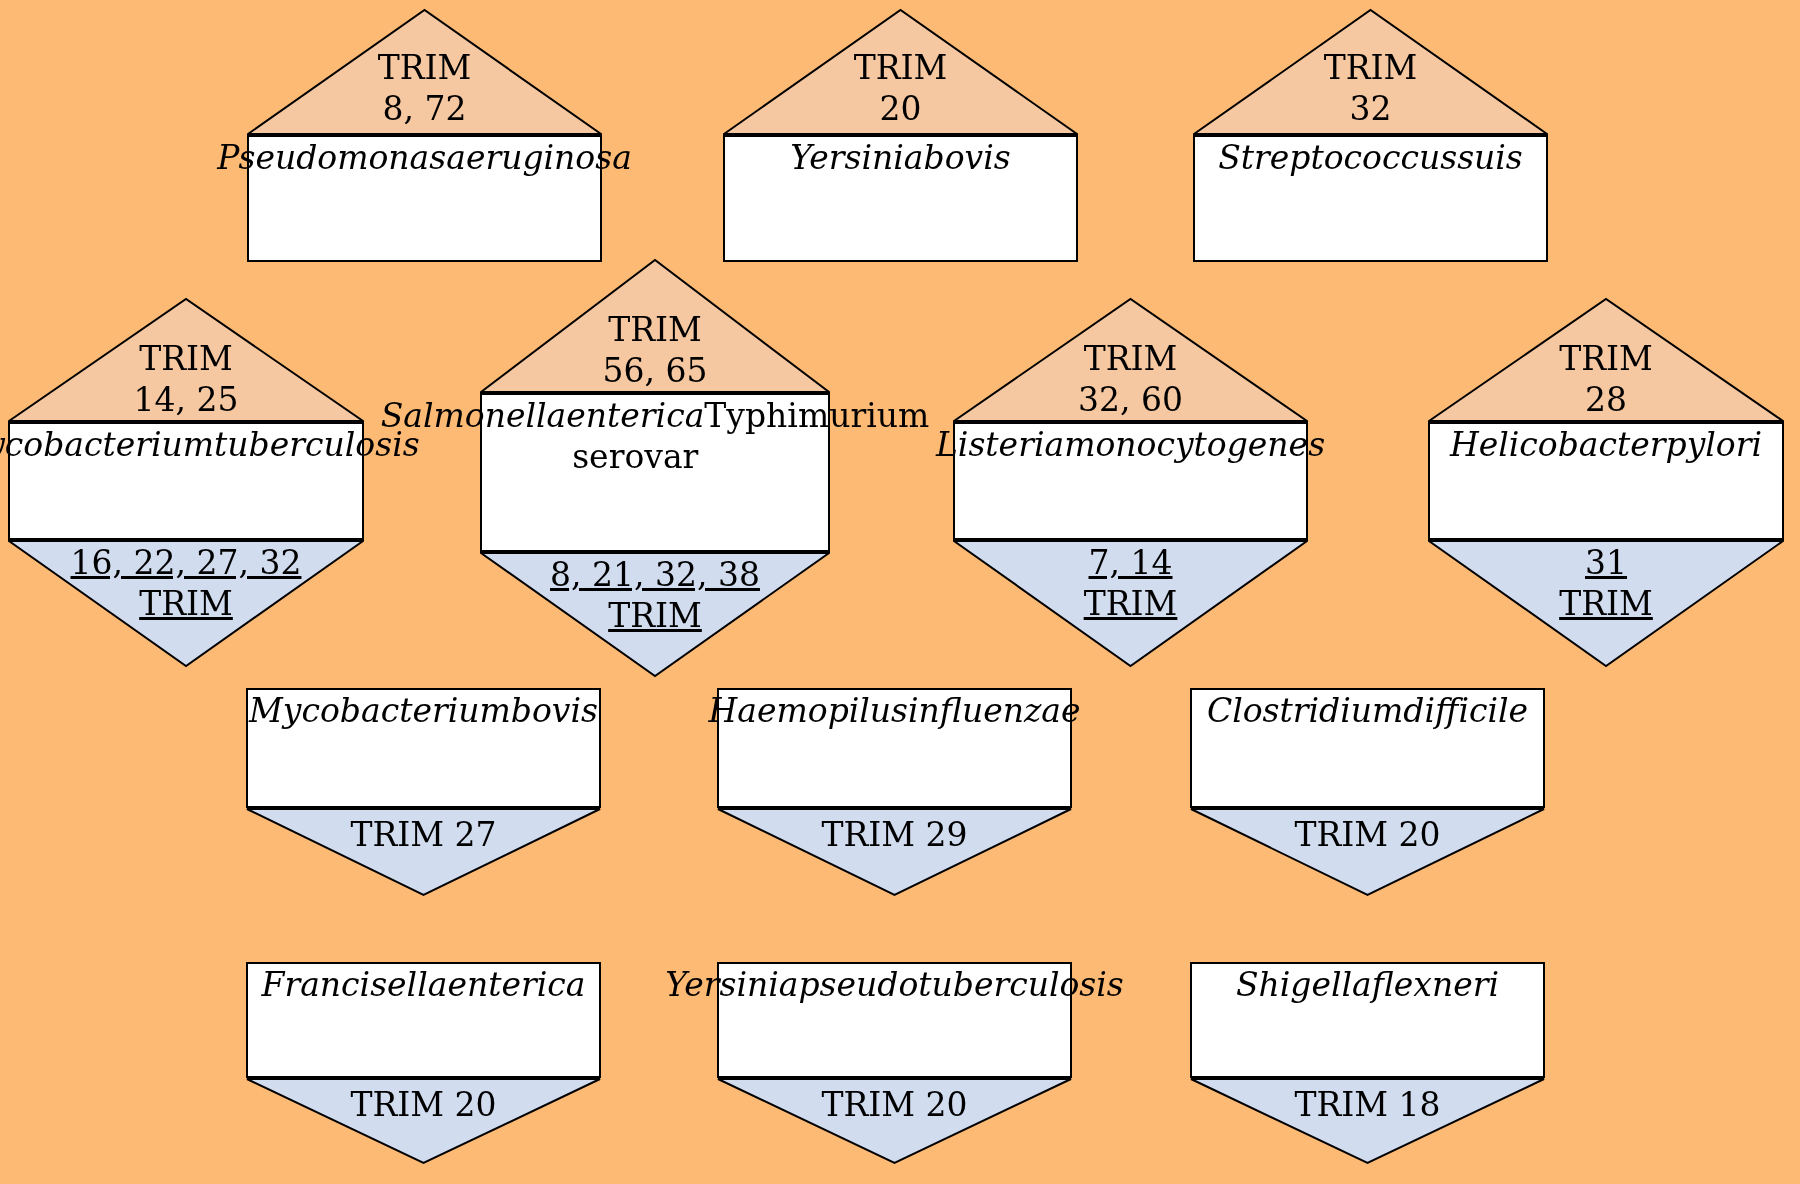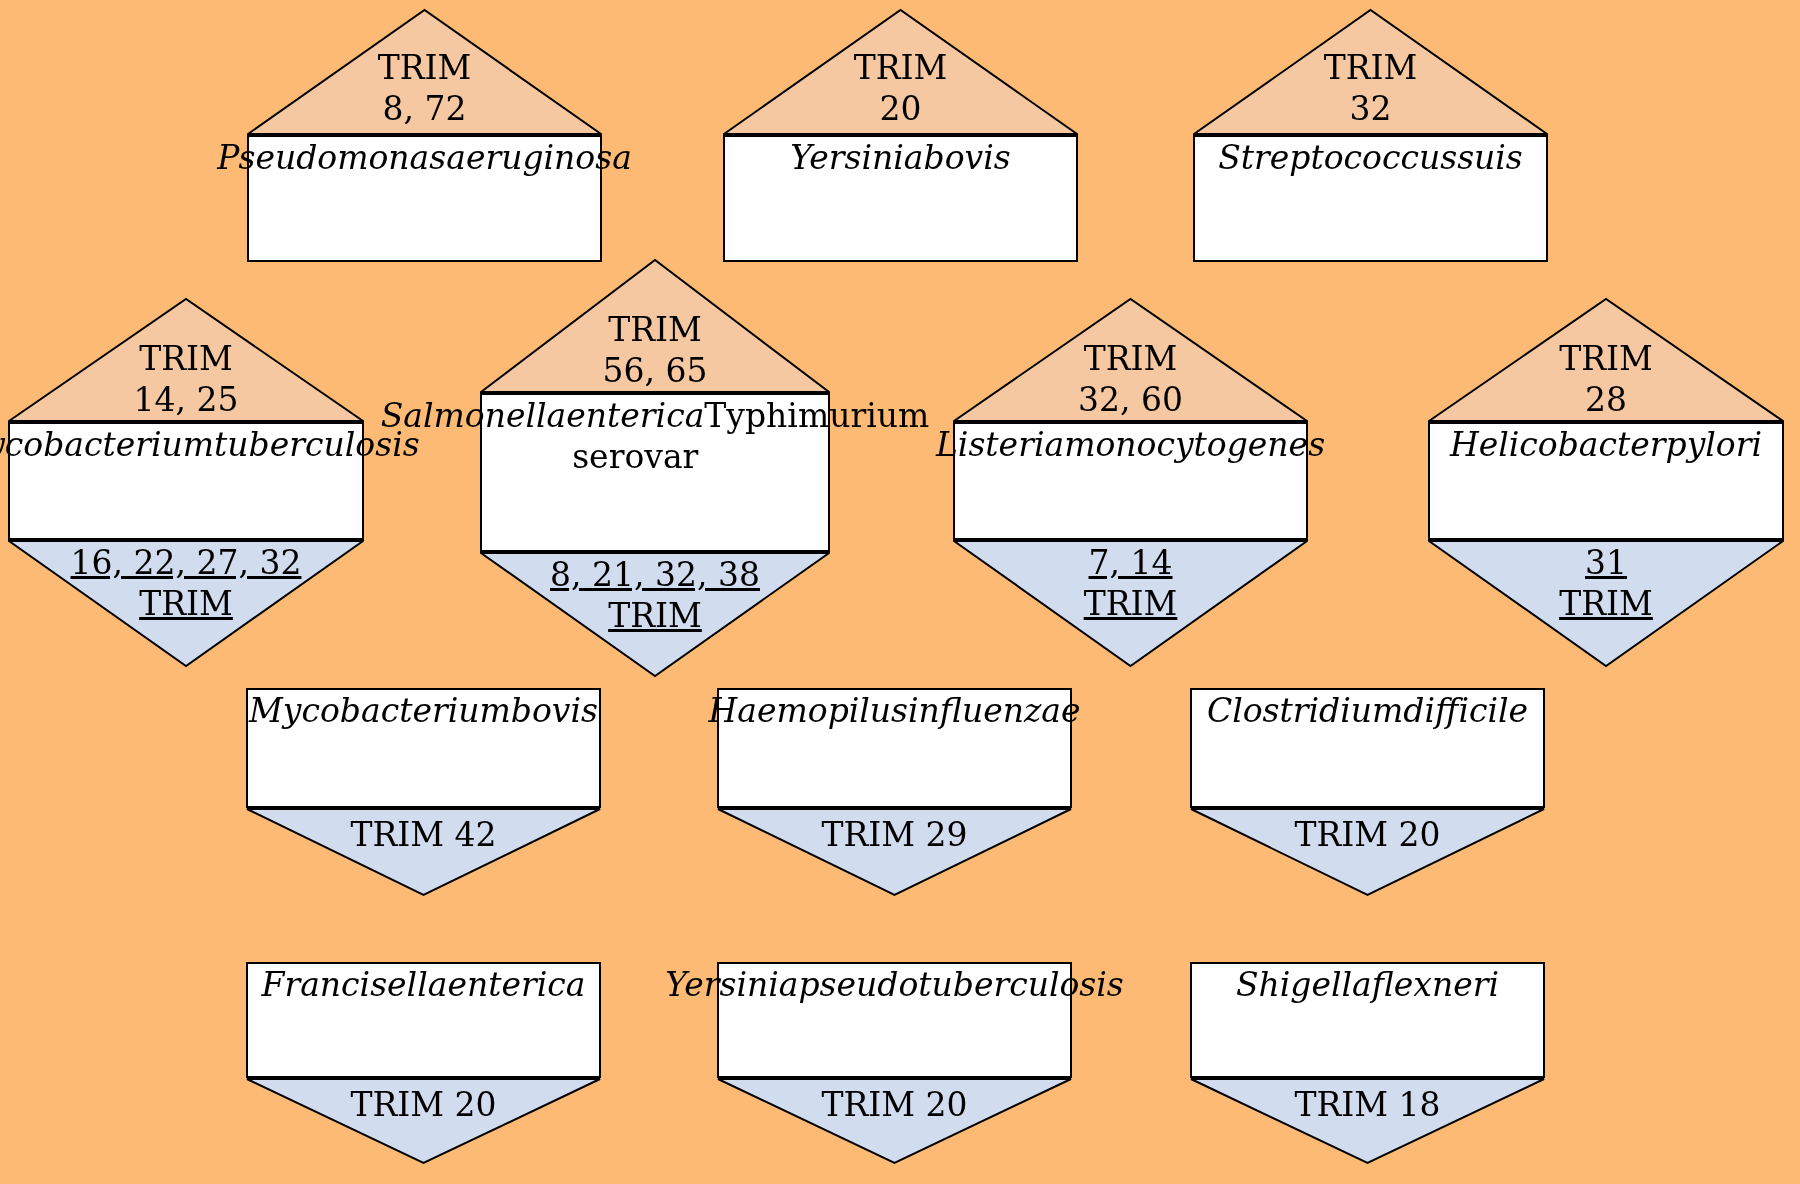--- a/index.html
+++ b/index.html
@@ -204,21 +204,21 @@
   <div class="shape" style="left:246px; top:688px; width:355px;">
     <div class="box" style="height:120px;">
       <div class="it">Mycobacterium</div>
       <div class="it">bovis</div>
     </div>
     <div class="tri" style="height:89px;">
       <svg width="355" height="89">
           <polygon class="pg-bot" points="1,1 354,1 177.5,87"></polygon>
         </svg>
       <div class="tri-text single">
-        <div>TRIM 42</div>
+        <div>TRIM 27</div>
       </div>
     </div>
   </div>
 
   <div class="shape" style="left:717px; top:688px; width:355px;">
     <div class="box" style="height:120px;">
       <div class="it">Haemopilus</div>
       <div class="it">influenzae</div>
     </div>
     <div class="tri" style="height:89px;">

